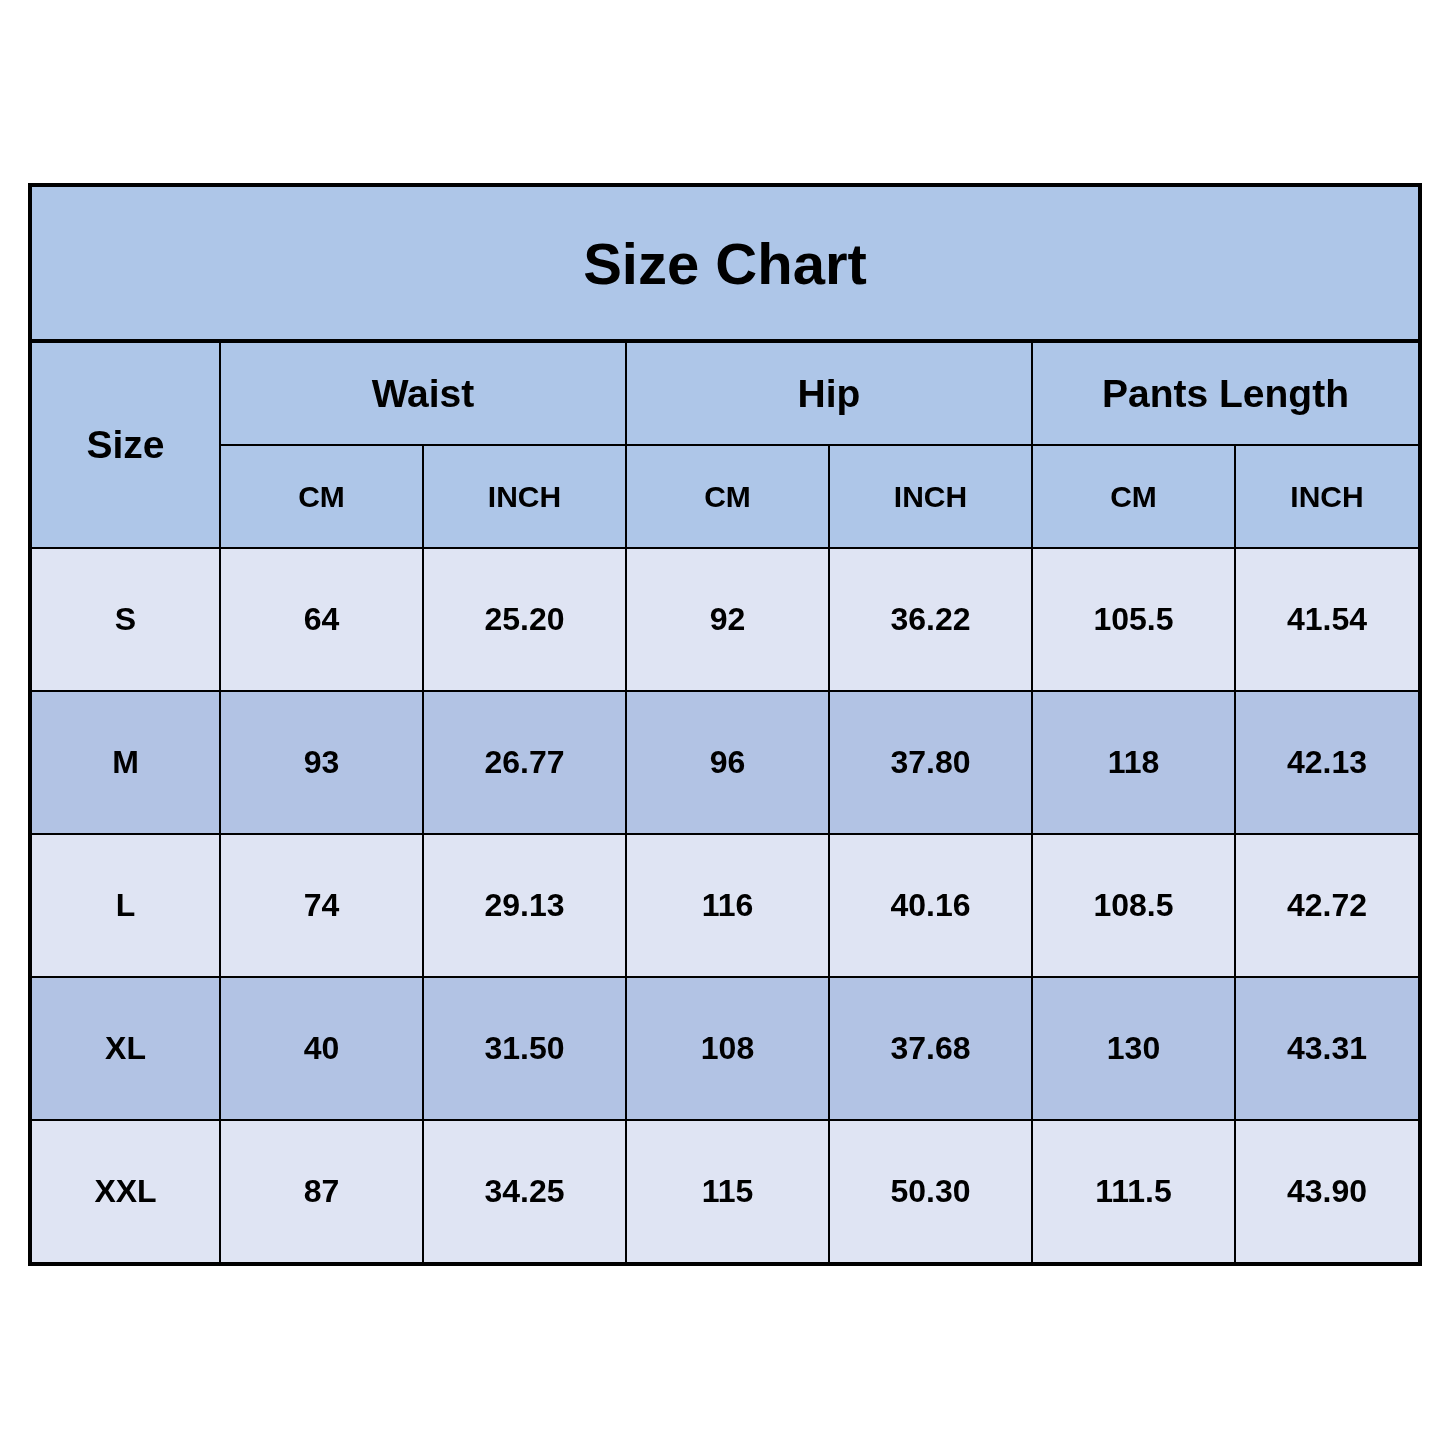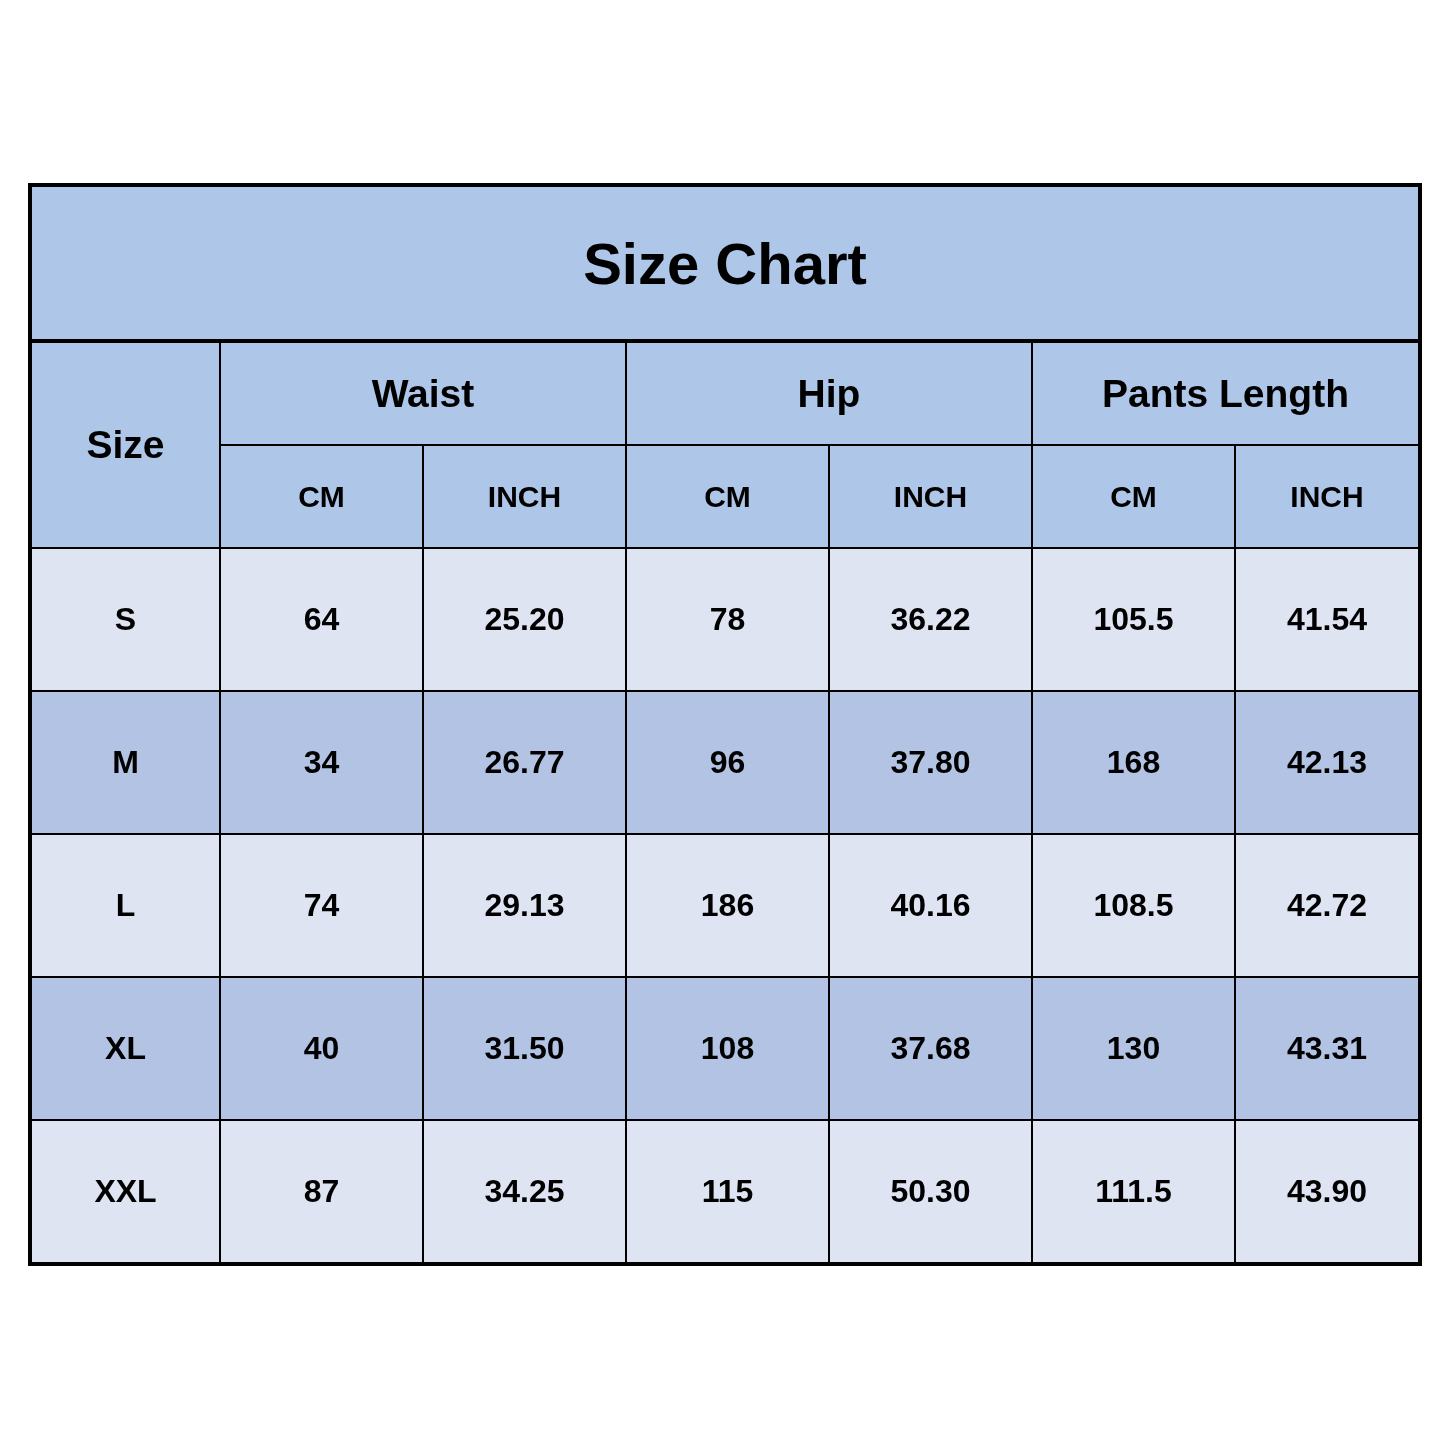--- a/index.html
+++ b/index.html
@@ -97,41 +97,41 @@
       <td>CM</td>
       <td>INCH</td>
       <td>CM</td>
       <td>INCH</td>
     </tr>
 
     <tr class="data-row light">
       <td>S</td>
       <td>64</td>
       <td>25.20</td>
-      <td>78</td>
+      <td>92</td>
       <td>36.22</td>
       <td>105.5</td>
       <td>41.54</td>
     </tr>
 
     <tr class="data-row medium">
       <td>M</td>
-      <td>34</td>
+      <td>93</td>
       <td>26.77</td>
       <td>96</td>
       <td>37.80</td>
-      <td>168</td>
+      <td>118</td>
       <td>42.13</td>
     </tr>
 
     <tr class="data-row light">
       <td>L</td>
       <td>74</td>
       <td>29.13</td>
-      <td>186</td>
+      <td>116</td>
       <td>40.16</td>
       <td>108.5</td>
       <td>42.72</td>
     </tr>
 
     <tr class="data-row medium">
       <td>XL</td>
       <td>40</td>
       <td>31.50</td>
       <td>108</td>

